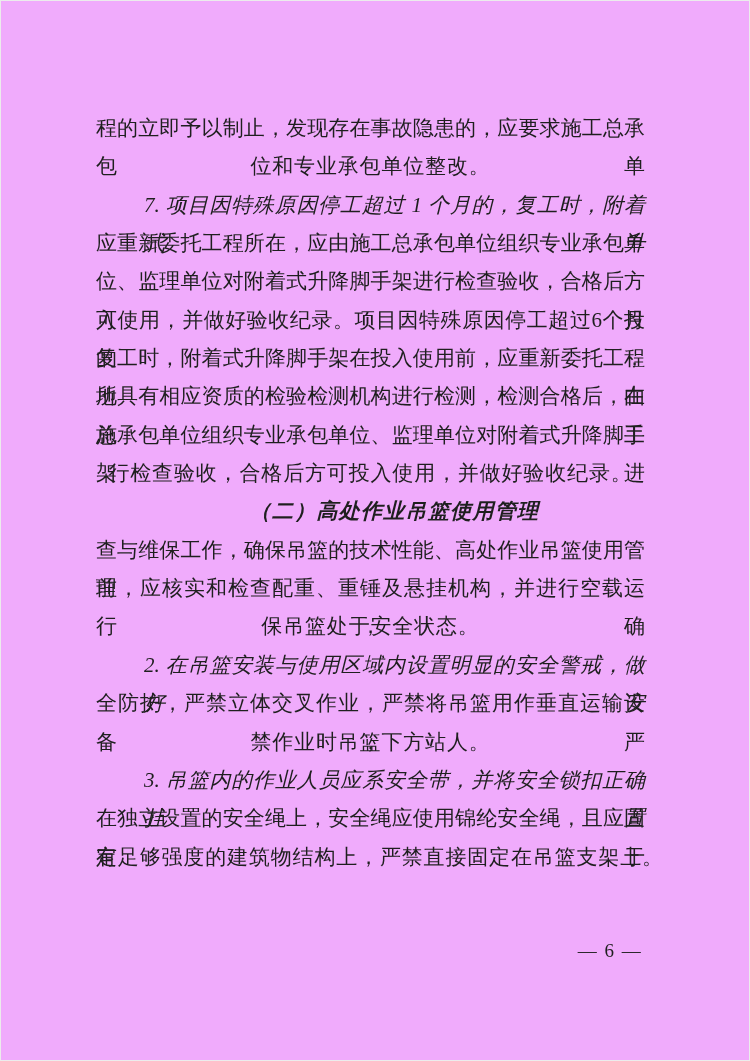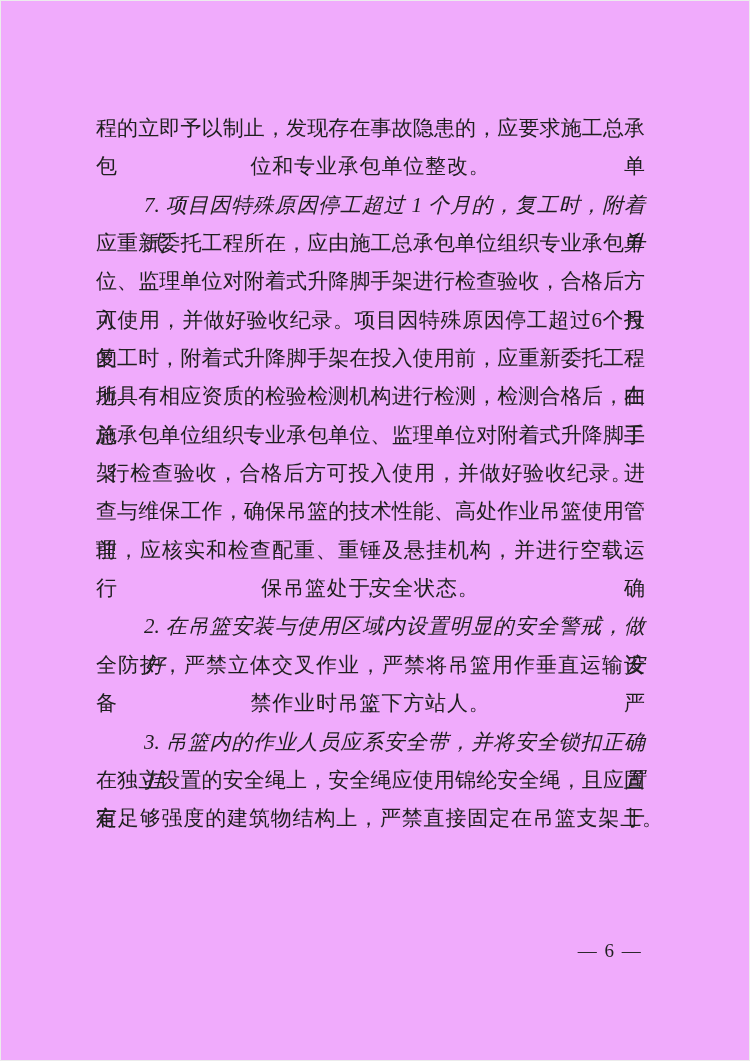--- a/index.html
+++ b/index.html
@@ -63,20 +63,21 @@
     <div class="line j">程的立即予以制止，发现存在事故隐患的，应要求施工总承包单</div>
     <div class="line">位和专业承包单位整改。</div>
     <div class="line j ind">7. 项目因特殊原因停工超过 1 个月的，复工时，附着式升</div>
     <div class="line j">应重新委托工程所在，应由施工总承包单位组织专业承包单</div>
     <div class="line j">位、监理单位对附着式升降脚手架进行检查验收，合格后方可投</div>
     <div class="line j">入使用，并做好验收纪录。项目因特殊原因停工超过6个月的，</div>
     <div class="line j">复工时，附着式升降脚手架在投入使用前，应重新委托工程所在</div>
     <div class="line j">地具有相应资质的检验检测机构进行检测，检测合格后，由施工</div>
     <div class="line j">总承包单位组织专业承包单位、监理单位对附着式升降脚手架进</div>
     <div class="line">行检查验收，合格后方可投入使用，并做好验收纪录。</div>
+    <div class="line ind bold">（二）高处作业吊篮使用管理</div>
     <div class="line j">查与维保工作，确保吊篮的技术性能、高处作业吊篮使用管理</div>
     <div class="line j">前，应核实和检查配重、重锤及悬挂机构，并进行空载运行，确</div>
     <div class="line">保吊篮处于安全状态。</div>
     <div class="line j ind">2. 在吊篮安装与使用区域内设置明显的安全警戒，做好安</div>
     <div class="line j">全防护，严禁立体交叉作业，严禁将吊篮用作垂直运输设备，严</div>
     <div class="line">禁作业时吊篮下方站人。</div>
     <div class="line j ind">3. 吊篮内的作业人员应系安全带，并将安全锁扣正确挂置</div>
     <div class="line j">在独立设置的安全绳上，安全绳应使用锦纶安全绳，且应固定于</div>
     <div class="line">有足够强度的建筑物结构上，严禁直接固定在吊篮支架上。</div>
   </div>

